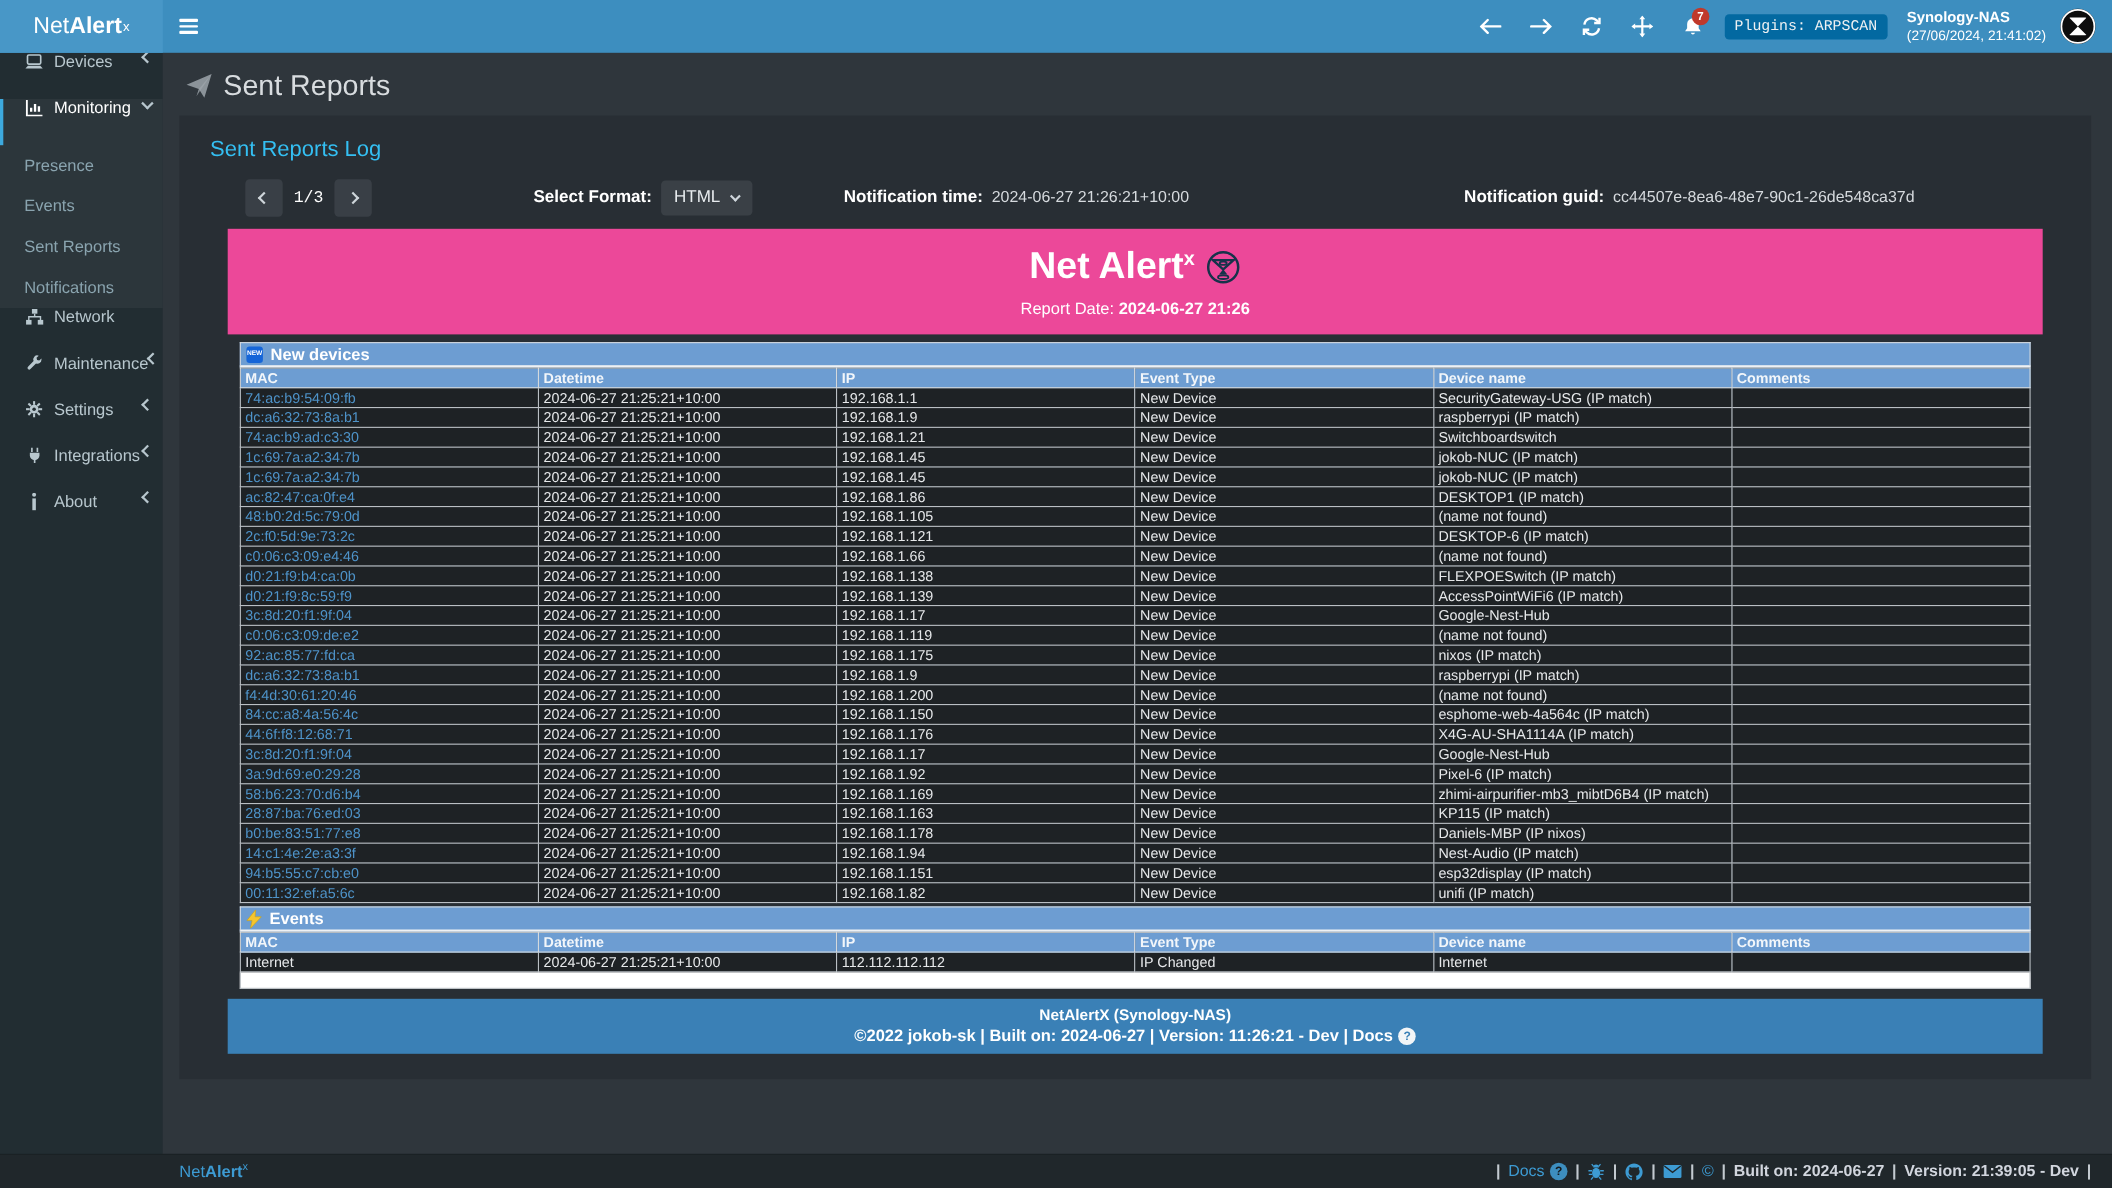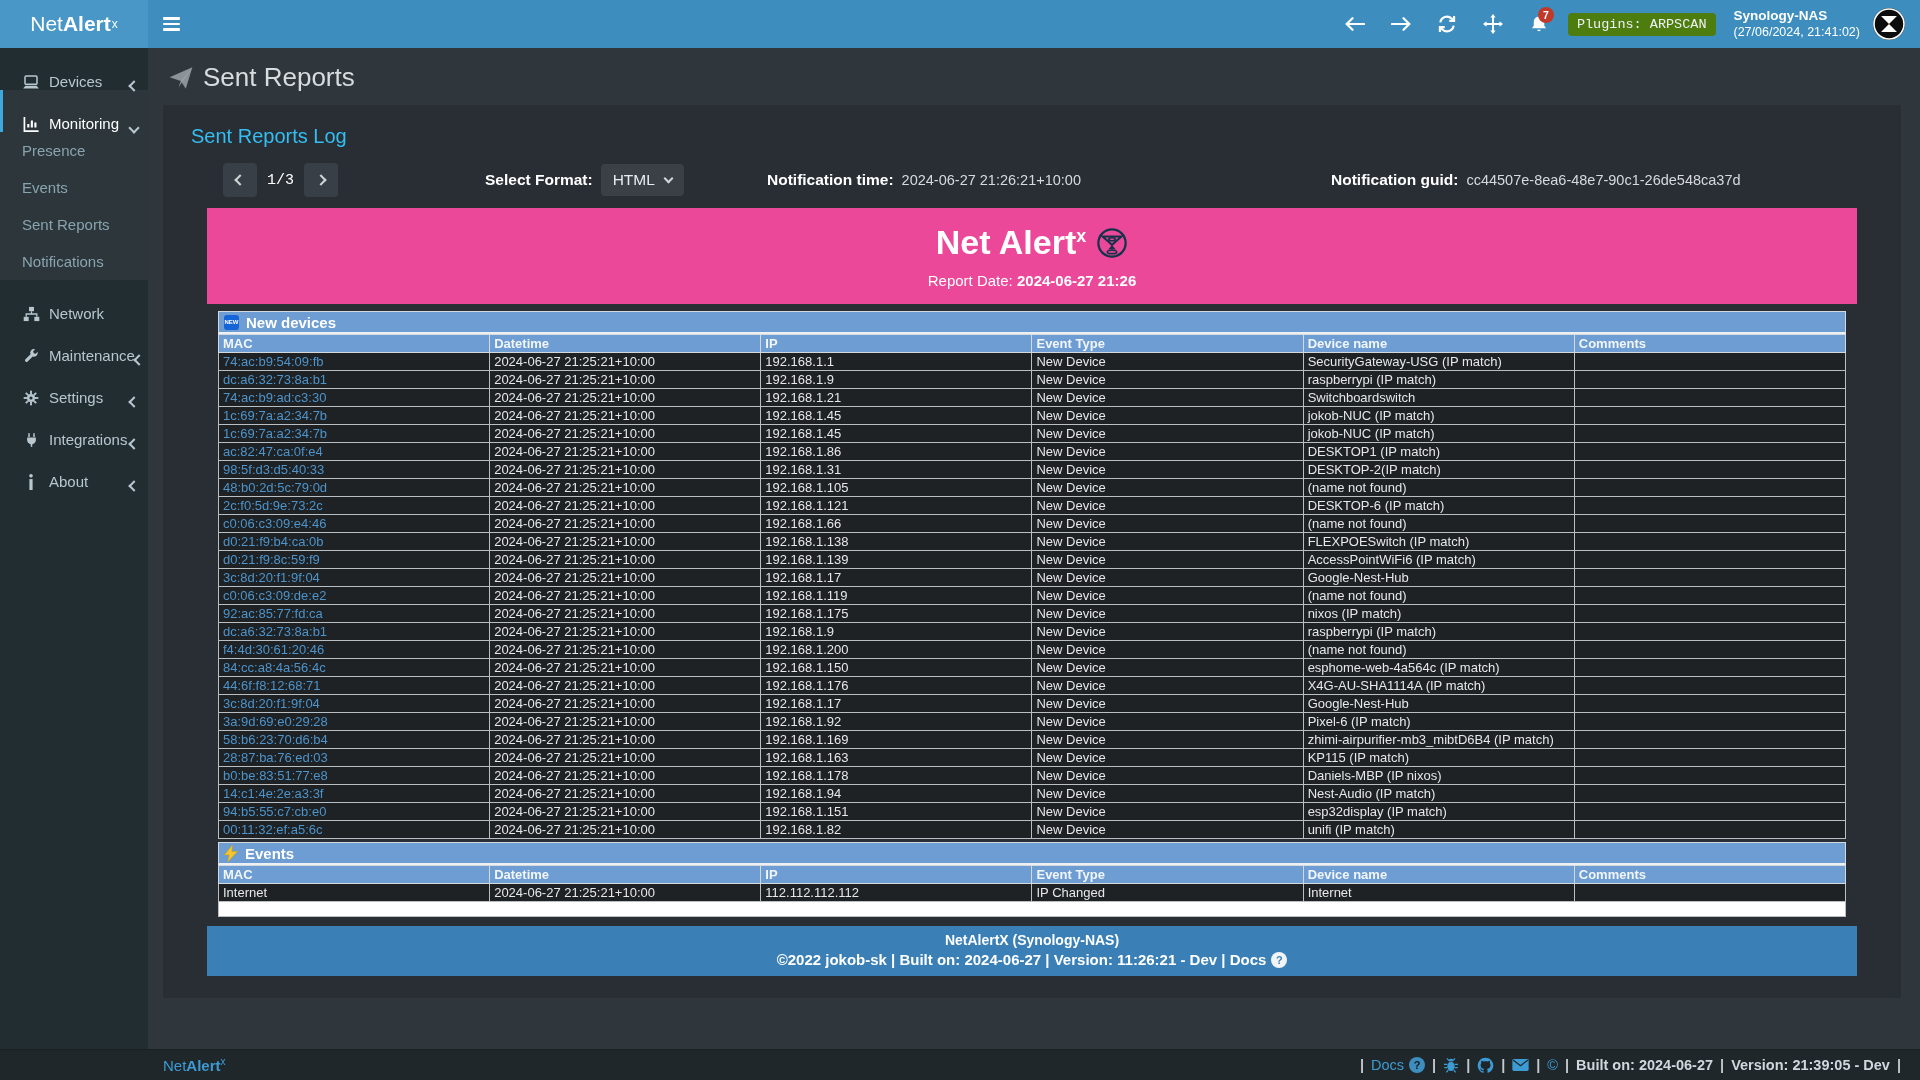--- a/index.html
+++ b/index.html
@@ -18,31 +18,31 @@
     cursor:pointer; }
   .hamburger .bars { width:17px; }
   .hamburger .bars div { height:2.5px; background:#fff; margin:3px 0; border-radius:1px; }
   .nav-right { margin-left:auto; display:flex; align-items:center; gap:12px; padding-right:14px; }
   .nav-icon { width:34px; height:34px; display:flex; align-items:center; justify-content:center;
     cursor:pointer; position:relative; }
   .nav-icon svg { display:block; }
   .badge { position:absolute; top:0; right:2px; background:#c0392b; color:#fff;
     font-size:10.5px; font-weight:bold; min-width:16px; height:16px; border-radius:8px;
     display:flex; align-items:center; justify-content:center; padding:0 4px; }
-  .plugins-pill { background:#4d7c0f; color:#eef1f3; border-radius:4px; padding:4px 9px;
+  .plugins-pill { background:#0369a1; color:#eef1f3; border-radius:4px; padding:4px 9px;
     font-family:"Liberation Mono","DejaVu Sans Mono",monospace; font-size:13.5px; cursor:pointer; }
   .user-block { text-align:left; color:#fff; line-height:1.25; margin-left:6px; cursor:pointer; }
   .user-name { font-weight:bold; font-size:13.5px; }
   .user-time { font-size:12.5px; }
   .avatar { width:34px; height:34px; border-radius:50%; overflow:hidden; cursor:pointer; }
 
   
   .sidebar { position:absolute; top:48px; left:0; width:148px; bottom:31px;
     background:#222d32; font-size:15px; color:#b8c7ce; }
-  .side-item { display:flex; align-items:flex-end; height:42px; padding:0 10px 0 18px;
+  .side-item { display:flex; align-items:flex-start; height:42px; padding:0 10px 0 18px;
     cursor:pointer; border-left:3px solid transparent; }
   .side-item .ico { width:20px; display:flex; justify-content:center; margin-right:8px; flex:none; }
   .side-item .lbl { flex:1; white-space:nowrap; }
   .chev { width:8px; height:8px; border-right:2px solid #b8c7ce; border-bottom:2px solid #b8c7ce;
     flex:none; }
   .chev.left { transform:rotate(135deg); }
   .chev.down { transform:rotate(45deg); }
   .menu-open { background:#2c363b; }
   .menu-open .side-item.parent { border-left-color:#3da9dd; color:#fff; }
   .submenu .sub-item { display:block; padding:10px 10px 10px 22px; color:#8aa4af; cursor:pointer; }
@@ -402,28 +402,20 @@
               </tr>
               <tr>
                 <td><a class="mac-link">ac:82:47:ca:0f:e4</a></td>
                 <td>2024-06-27 21:25:21+10:00</td>
                 <td>192.168.1.86</td>
                 <td>New Device</td>
                 <td>DESKTOP1 (IP match)</td>
                 <td></td>
               </tr>
               <tr>
-                <td><a class="mac-link">98:5f:d3:d5:40:33</a></td>
-                <td>2024-06-27 21:25:21+10:00</td>
-                <td>192.168.1.31</td>
-                <td>New Device</td>
-                <td>DESKTOP-2(IP match)</td>
-                <td></td>
-              </tr>
-              <tr>
                 <td><a class="mac-link">48:b0:2d:5c:79:0d</a></td>
                 <td>2024-06-27 21:25:21+10:00</td>
                 <td>192.168.1.105</td>
                 <td>New Device</td>
                 <td>(name not found)</td>
                 <td></td>
               </tr>
               <tr>
                 <td><a class="mac-link">2c:f0:5d:9e:73:2c</a></td>
                 <td>2024-06-27 21:25:21+10:00</td>

